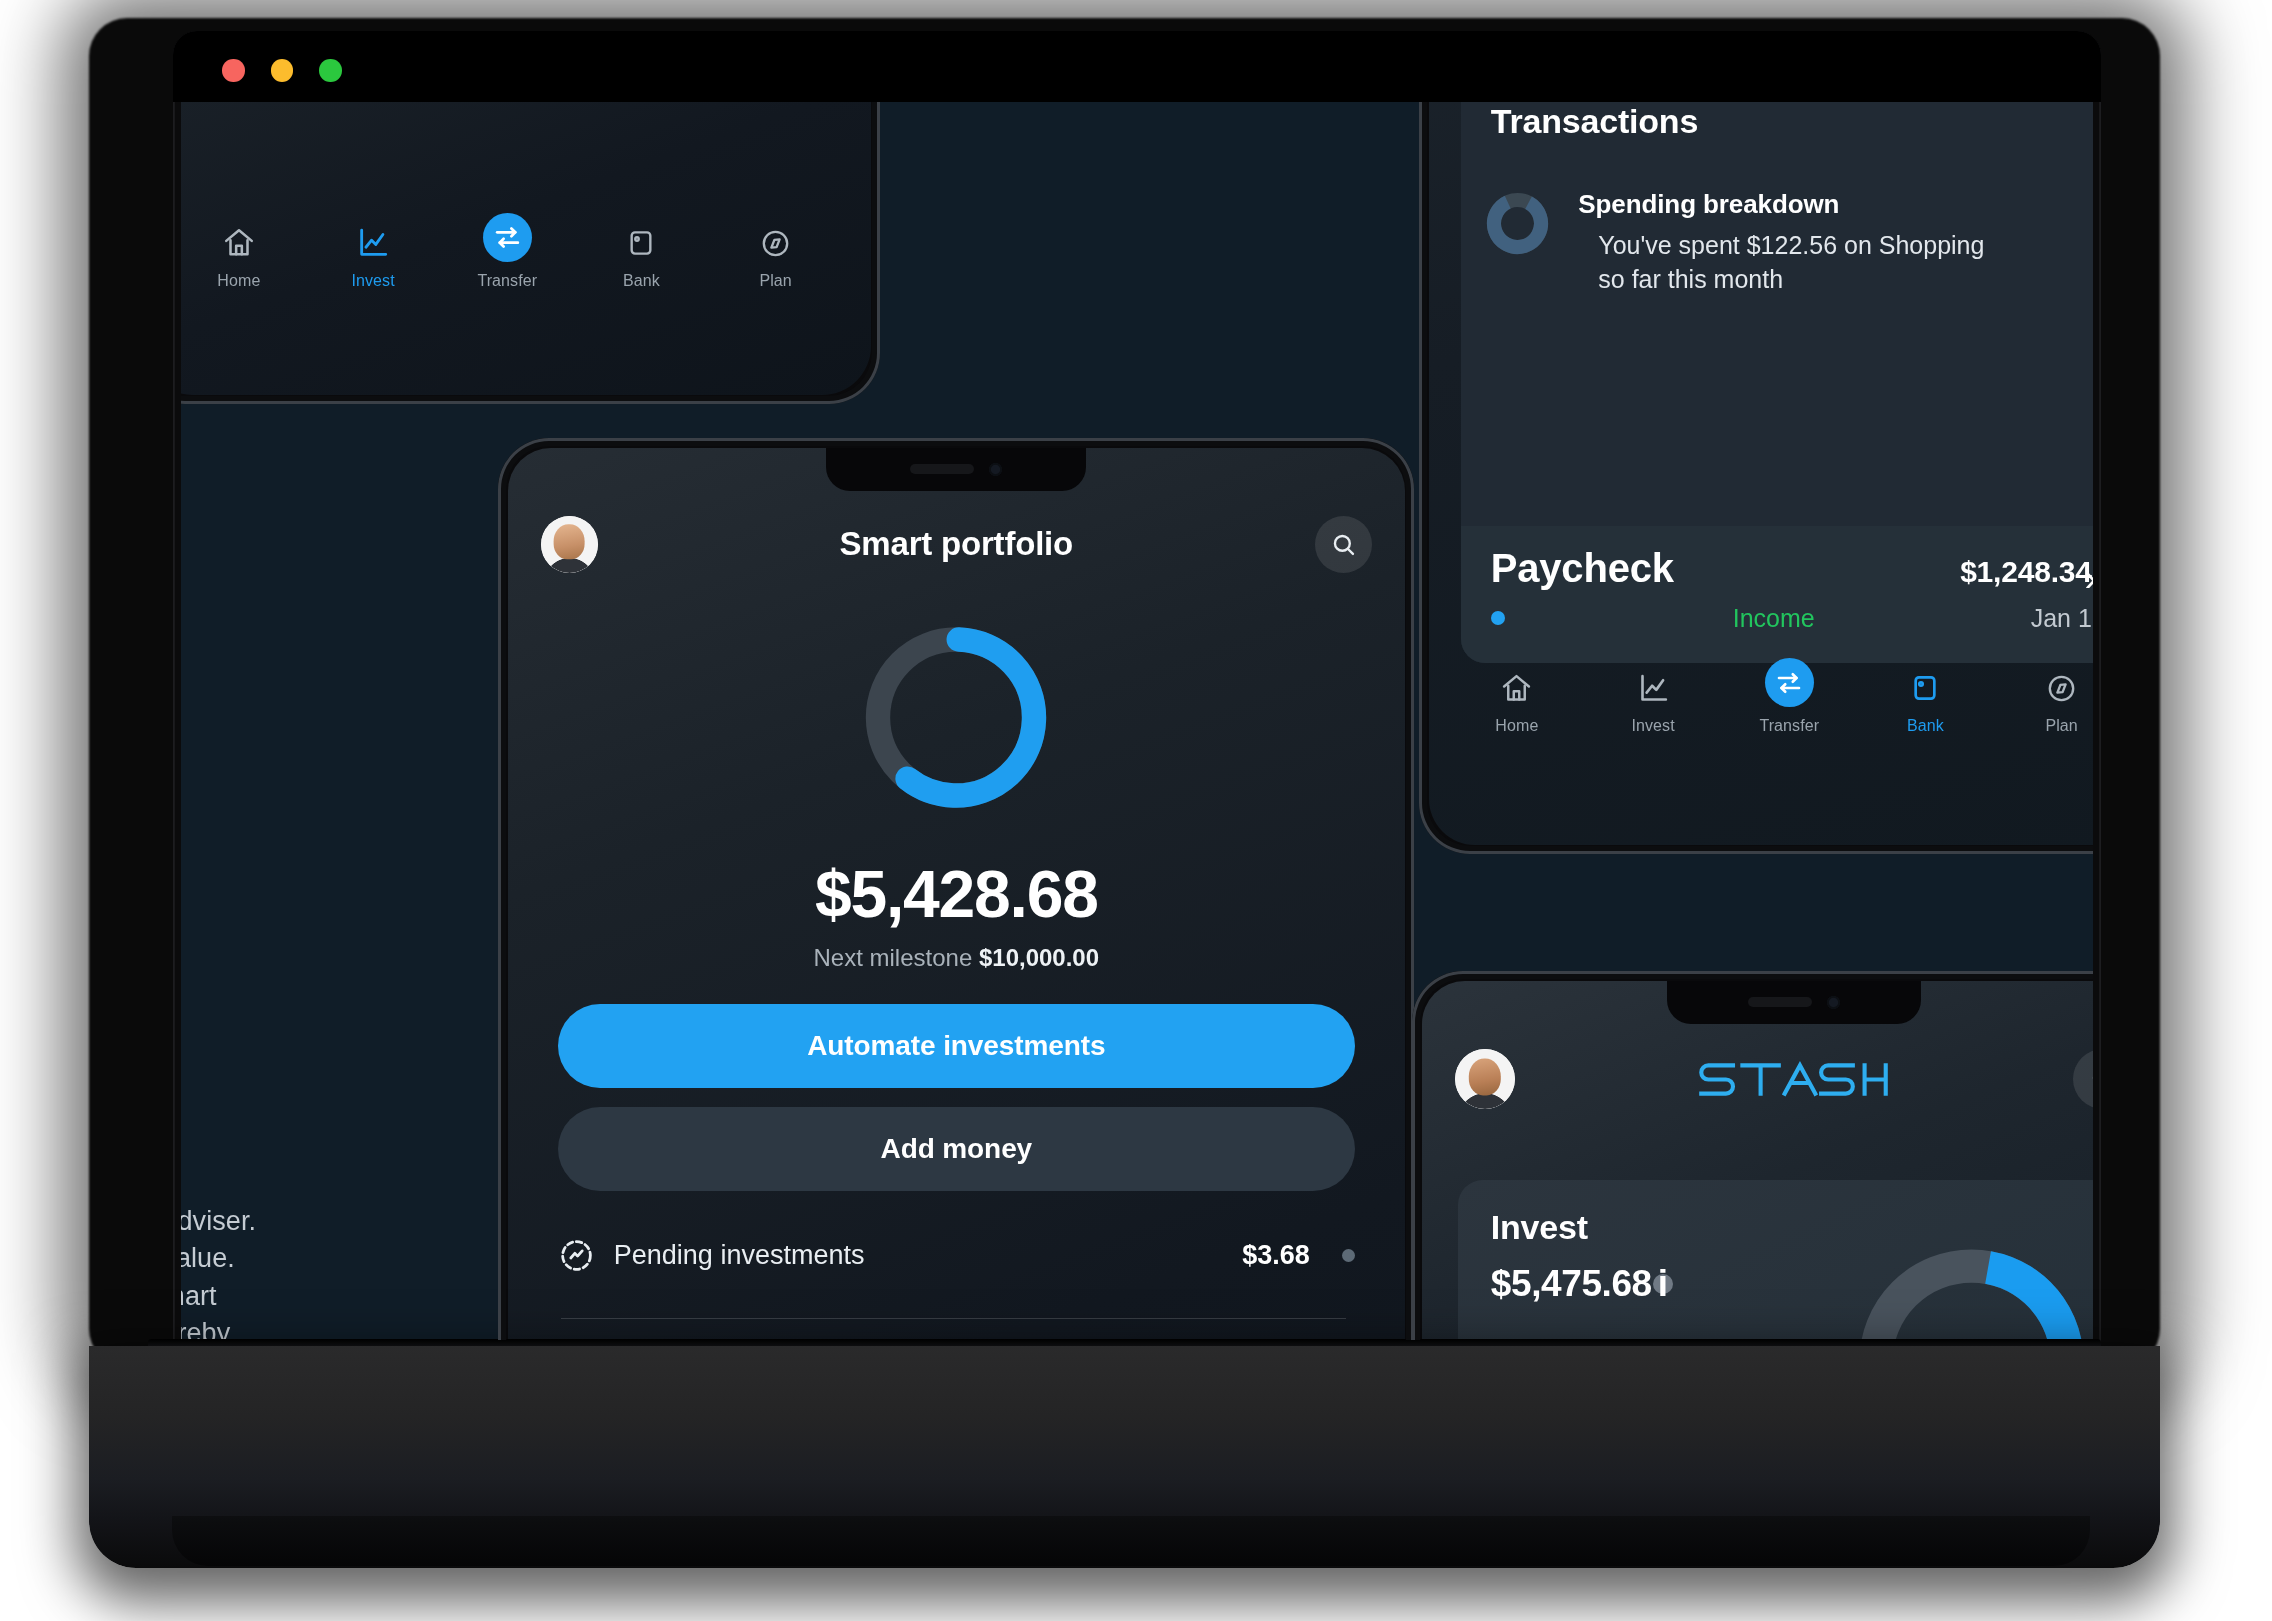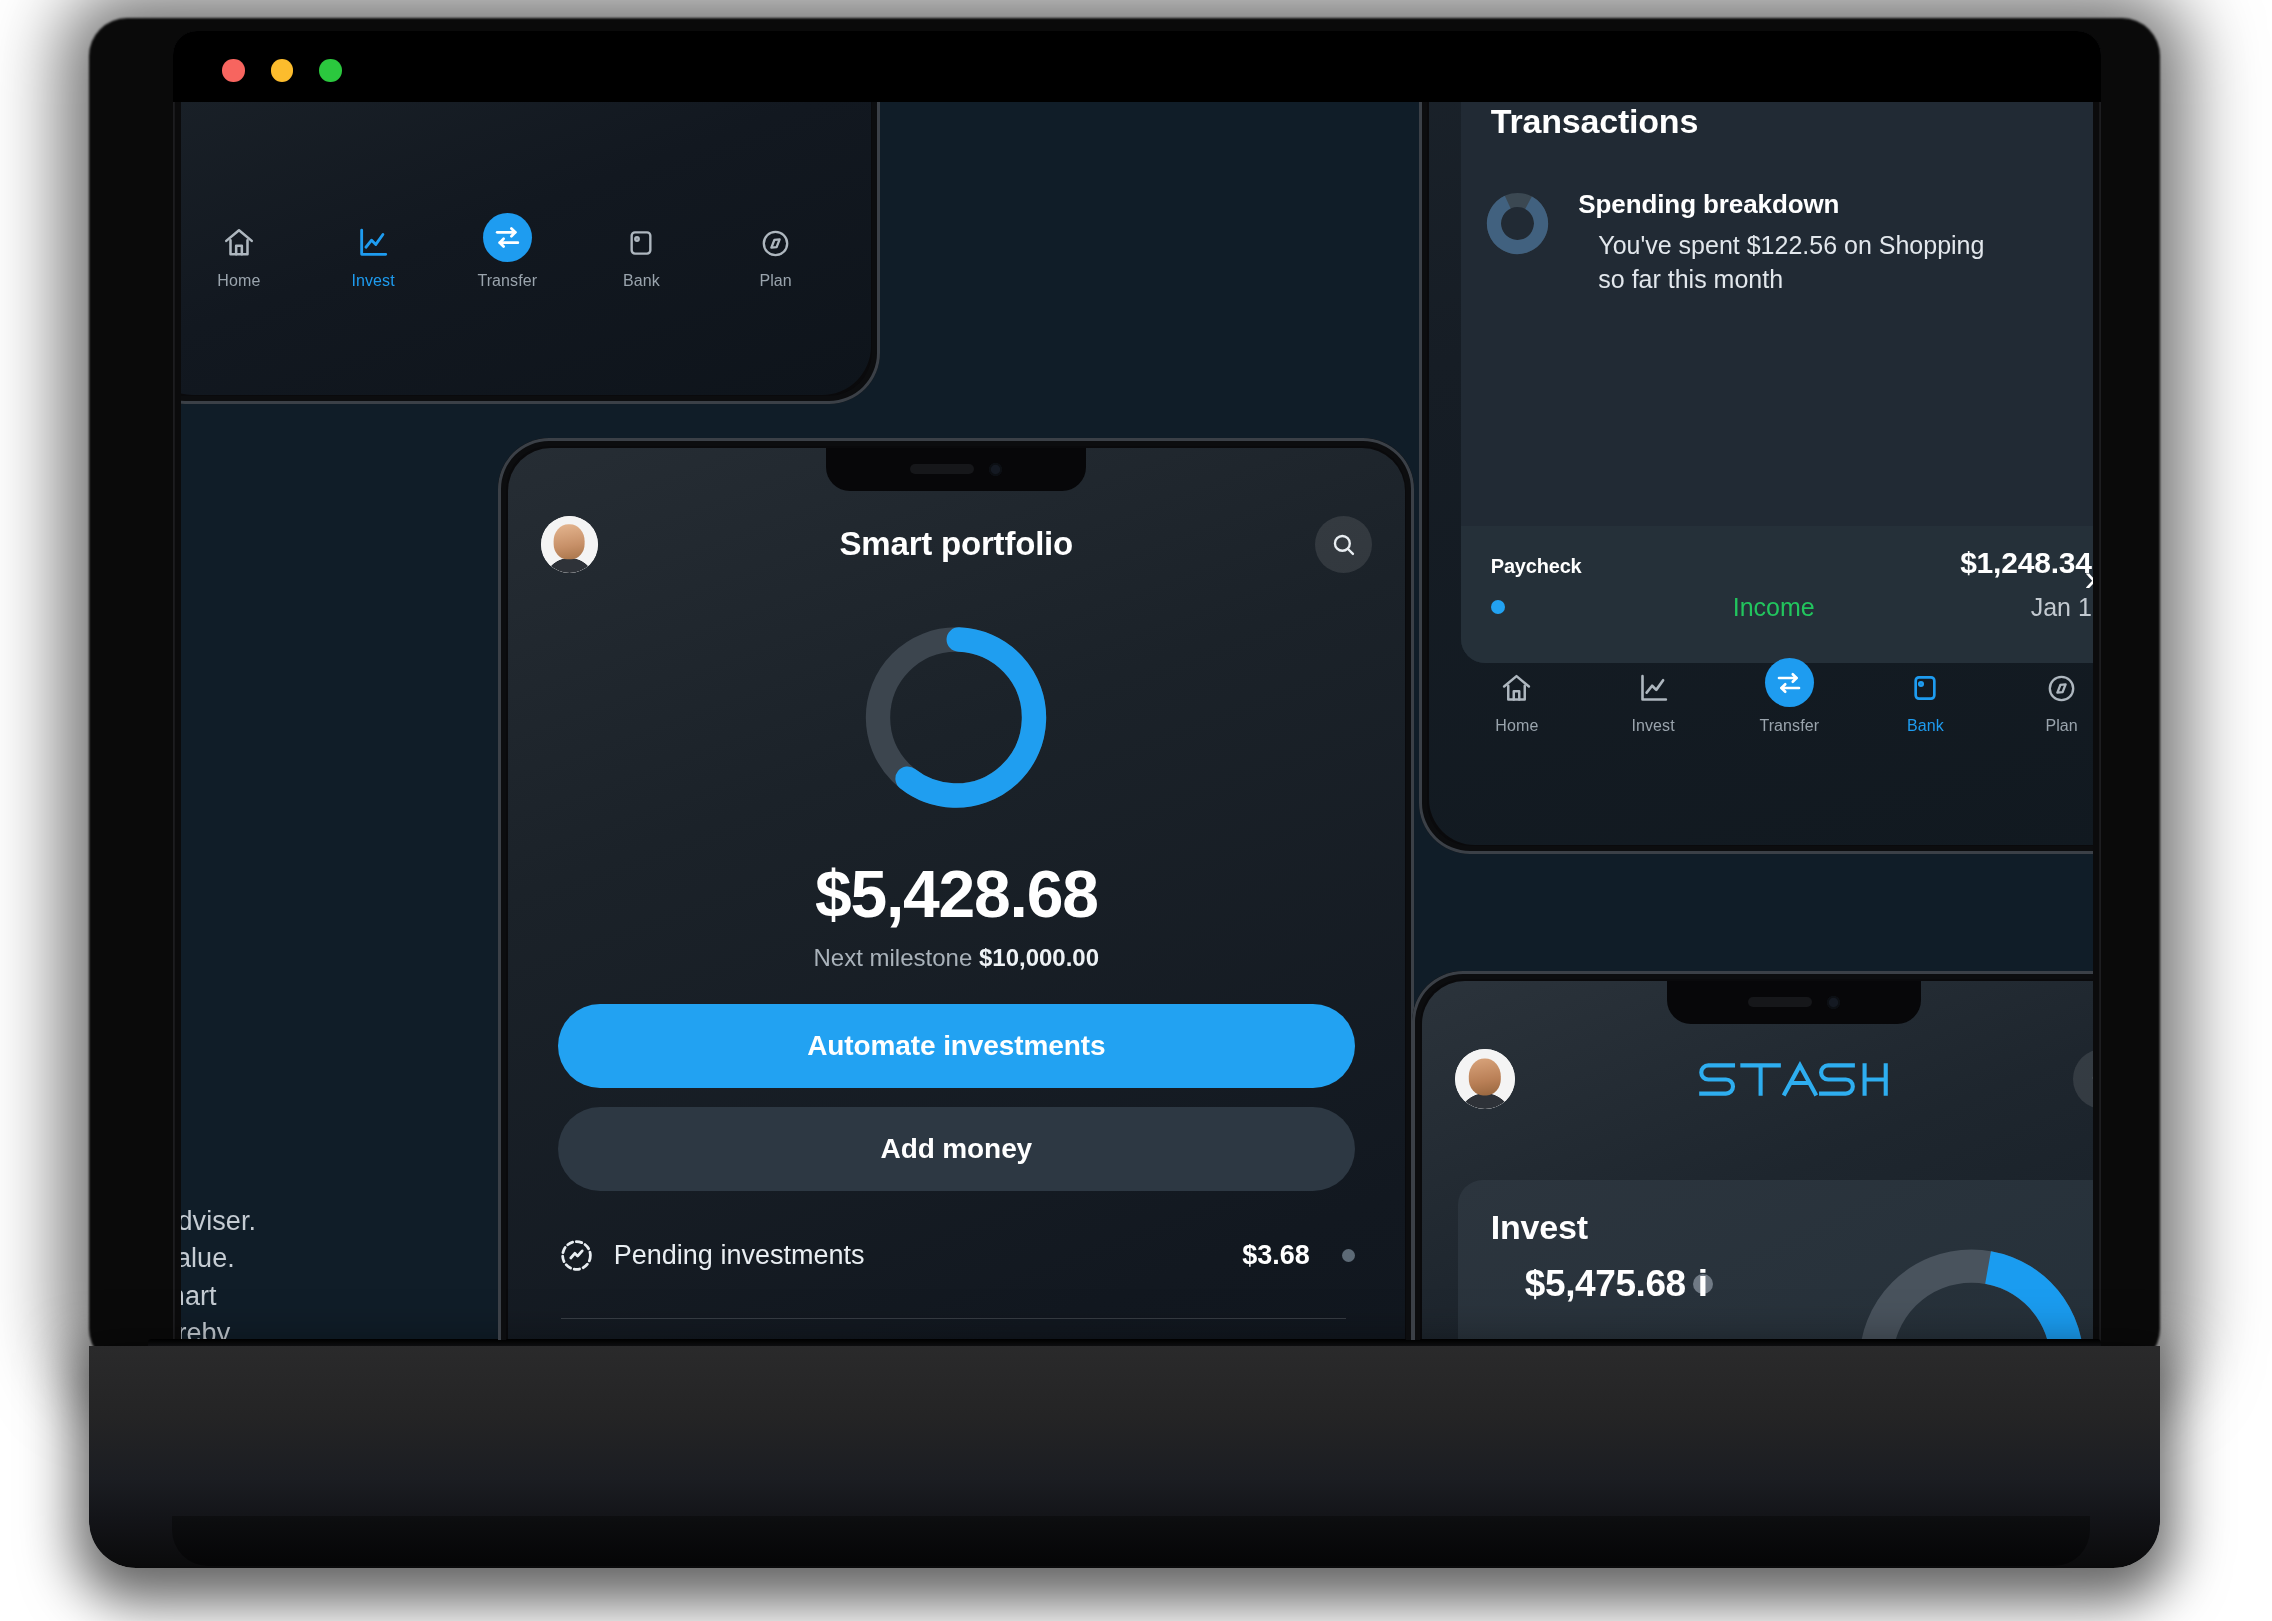--- a/index.html
+++ b/index.html
@@ -184,21 +184,21 @@
     position:absolute; left:22.5px; right:26px; top:123px;
     display:flex; gap:26px; align-items:flex-start;
   }
   .tr-break-txt h4{ color:#fff; font-size:26px; font-weight:700; margin-bottom:9.5px; letter-spacing:-0.1px; }
   .tr-break-txt p{ color:#e2e7ec; font-size:25px; line-height:1.35; max-width:391px;margin-left:20px; }
   .tr-row{
     position:absolute; left:0; right:0; bottom:0; height:137px;
     background:#253039; padding:20px 26px 0 30px;
   }
   .tr-row-top{ display:flex; align-items:baseline; }
-  .tr-row-name{ color:#fff; font-size:20px; font-weight:700; flex:1; letter-spacing:-0.2px; }
+  .tr-row-name{ color:#fff; font-size:40px; font-weight:700; flex:1; letter-spacing:-0.2px; }
   .tr-row-amt{ color:#fff; font-size:30px; font-weight:700; letter-spacing:-0.2px; }
   .tr-row-bot{ display:flex; align-items:center; margin-top:13px; }
   .tr-tagdot{ width:14px; height:14px; border-radius:50%; background:#22a2f2; margin-right:12px; }
   .tr-tag{ color:#22c55e; font-size:25px; flex:1;text-align:center; }
   .tr-date{ color:#c3cad1; font-size:25px; }
   .tr-chev{ position:absolute; right:21px; top:34px; color:#fff; font-size:37px; line-height:1; font-weight:300; }
   .nav-tr{
     position:absolute; left:0; right:0; bottom:110px;
     display:flex; justify-content:space-around; align-items:flex-end; padding:0 20px;
   }
@@ -216,21 +216,21 @@
   .br-header .avatar{ width:60px; height:60px; }
   .br-logo{ flex:1; display:flex; align-items:center; justify-content:center; }
   .br-header .searchbtn{ width:60px; height:60px; }
 
   .br-card{
     position:absolute; left:36px; right:38px; top:199px; bottom:-71px;
     background:linear-gradient(155deg,#2c353e 0%,#253039 48%,#1d262e 100%);
     border-radius:25px; overflow:hidden;
   }
   .br-card-h{ position:absolute; left:33px; top:28px; color:#fff; font-size:34px; font-weight:700; letter-spacing:-0.2px; }
-  .br-amt{ position:absolute; left:33px; top:83px; display:flex; align-items:center; gap:7px;margin-left:34px; }
+  .br-amt{ position:absolute; left:33px; top:83px; display:flex; align-items:center; gap:1px; }
   .br-amt span{ color:#fff; font-size:37px; font-weight:700; letter-spacing:-0.4px; }
   .br-donut{ position:absolute; right:32px; top:57px; }
 
   .info-badge{
     width:20px; height:20px; border-radius:50%;
     background:#707a85; color:#222; font-size:14px; font-weight:700;
     display:flex; align-items:center; justify-content:center;
   }
 
   svg{ display:block; }

